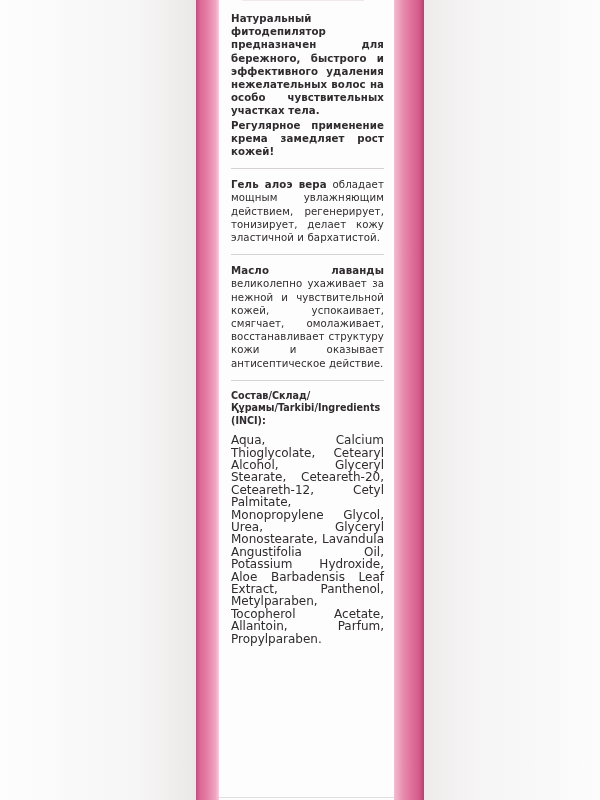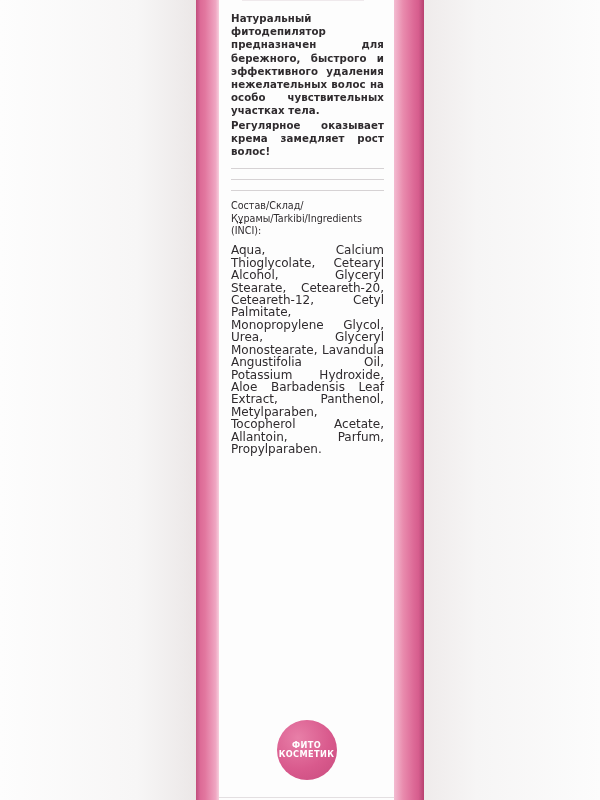--- a/index.html
+++ b/index.html
@@ -106,21 +106,21 @@
 
   hr.sep {
     border: none;
     border-top: 1px solid #d6d2d4;
     margin: 10px 0 9px 0;
   }
 
   .block { margin: 0; }
 
   .ingredients-title {
-    font-weight: normal;
+    font-weight: bold;
     font-size: 9.6px;
     line-height: 12.4px;
     color: #2f2b2e;
   }
   .ingredients-body {
     font-size: 12px;
     line-height: 12.4px;
     color: #2f2b2e;
     text-align: justify;
     margin-top: 7px;
@@ -194,43 +194,43 @@
     </div>
 
     <div class="panel">
 
       <div class="top-flap"></div>
 
       <div class="content">
 
         <div class="block">
           <p class="para bold">Натуральный фитодепилятор предназначен для бережного, быстрого и эффективного удаления нежелательных волос на особо чувствительных участках тела.</p>
-          <p class="para bold">Регулярное оказывает крема замедляет рост волос!</p>
+          <p class="para bold">Регулярное применение крема замедляет рост кожей!</p>
         </div>
 
         <hr class="sep">
 
+        <div class="block">
+          <p class="para"><span class="bold">Гель алоэ вера</span><span> обладает мощным увлажняющим действием, регенерирует, тонизирует, делает кожу эластичной и бархатистой.</span></p>
+        </div>
 
         <hr class="sep">
 
+        <div class="block">
+          <p class="para"><span class="bold">Масло лаванды</span><span> великолепно ухаживает за нежной и чувствительной кожей, успокаивает, смягчает, омолаживает, восстанавливает структуру кожи и оказывает антисептическое действие.</span></p>
+        </div>
 
         <hr class="sep">
 
         <div class="block">
           <div class="ingredients-title">Состав/Склад/Құрамы/Tarkibi/Ingredients (INCI):</div>
           <div class="ingredients-body">Aqua, Calcium Thioglycolate, Cetearyl Alcohol, Glyceryl Stearate, Ceteareth-20, Ceteareth-12, Cetyl Palmitate, Monopropylene Glycol, Urea, Glyceryl Monostearate, Lavandula Angustifolia Oil, Potassium Hydroxide, Aloe Barbadensis Leaf Extract, Panthenol, Metylparaben, Tocopherol Acetate, Allantoin, Parfum, Propylparaben.</div>
         </div>
 
       </div>
 
-      <div class="logo-wrap">
-        <div class="logo">
-          <div class="logo-line1">ФИТО</div>
-          <div class="logo-line2">КОСМЕТИК</div>
-        </div>
-      </div>
 
     </div>
 
     <div class="flap"></div>
 
   </div>
 </div>
 
 </body></html>

